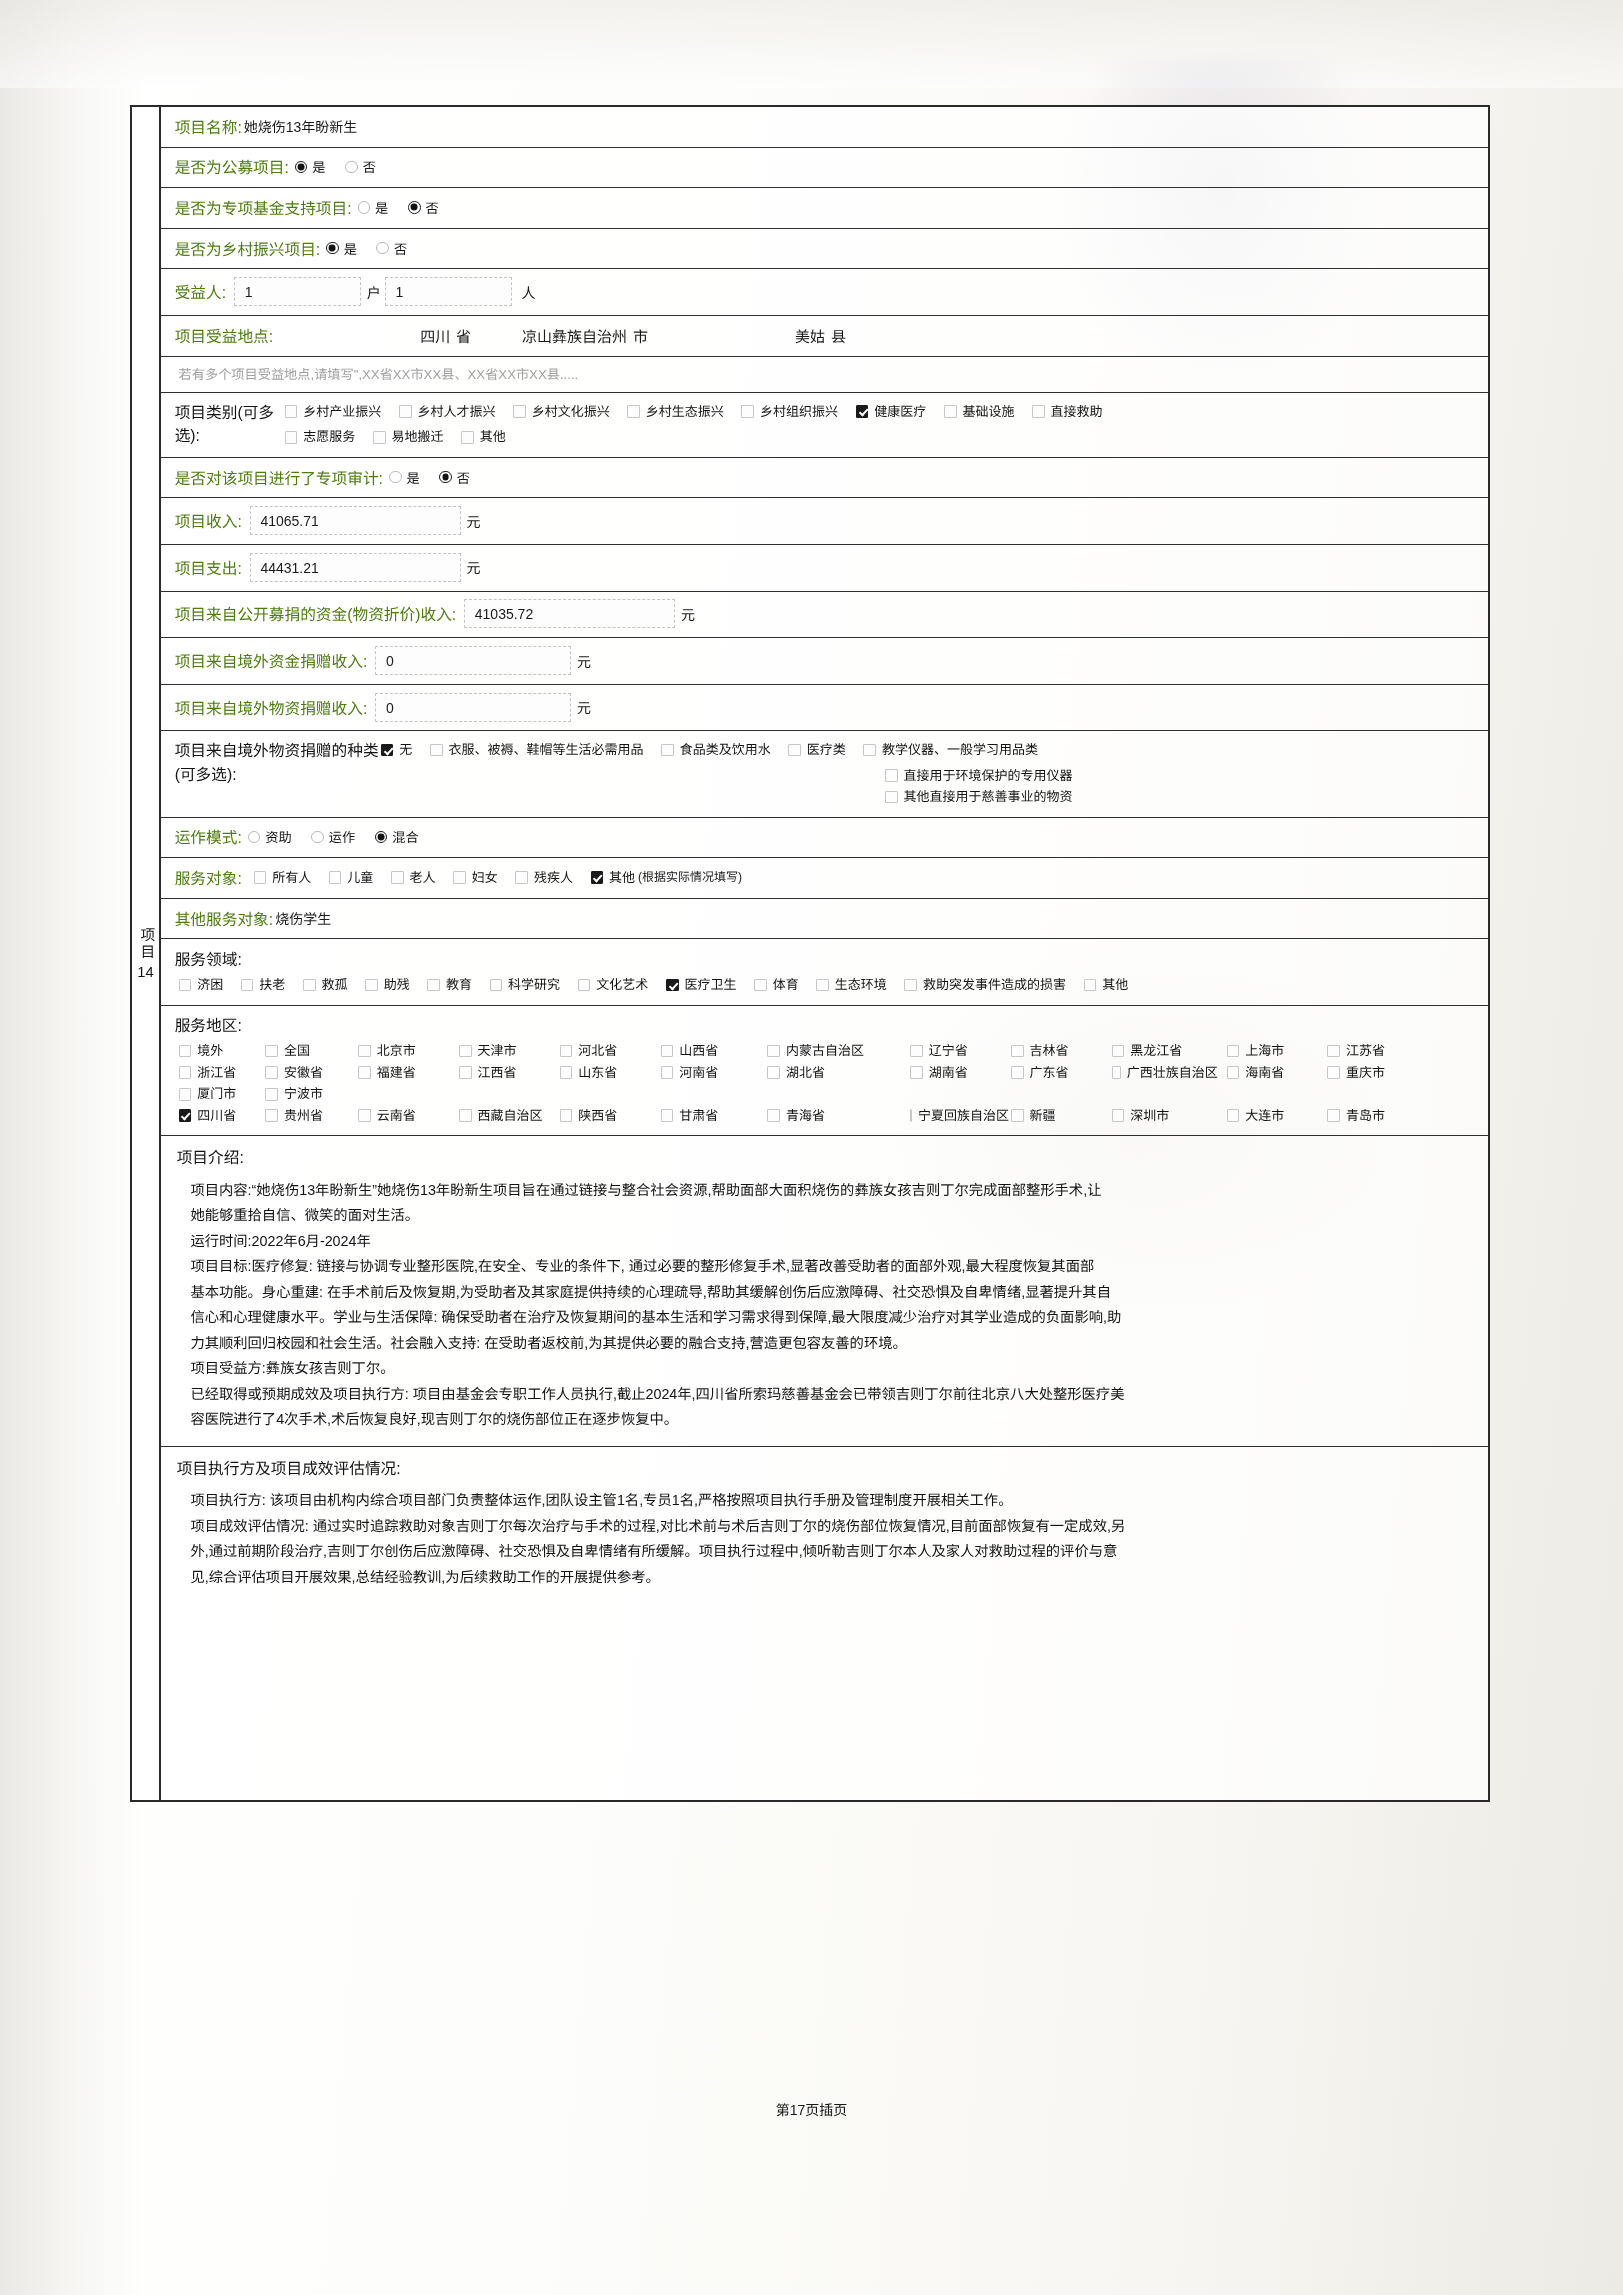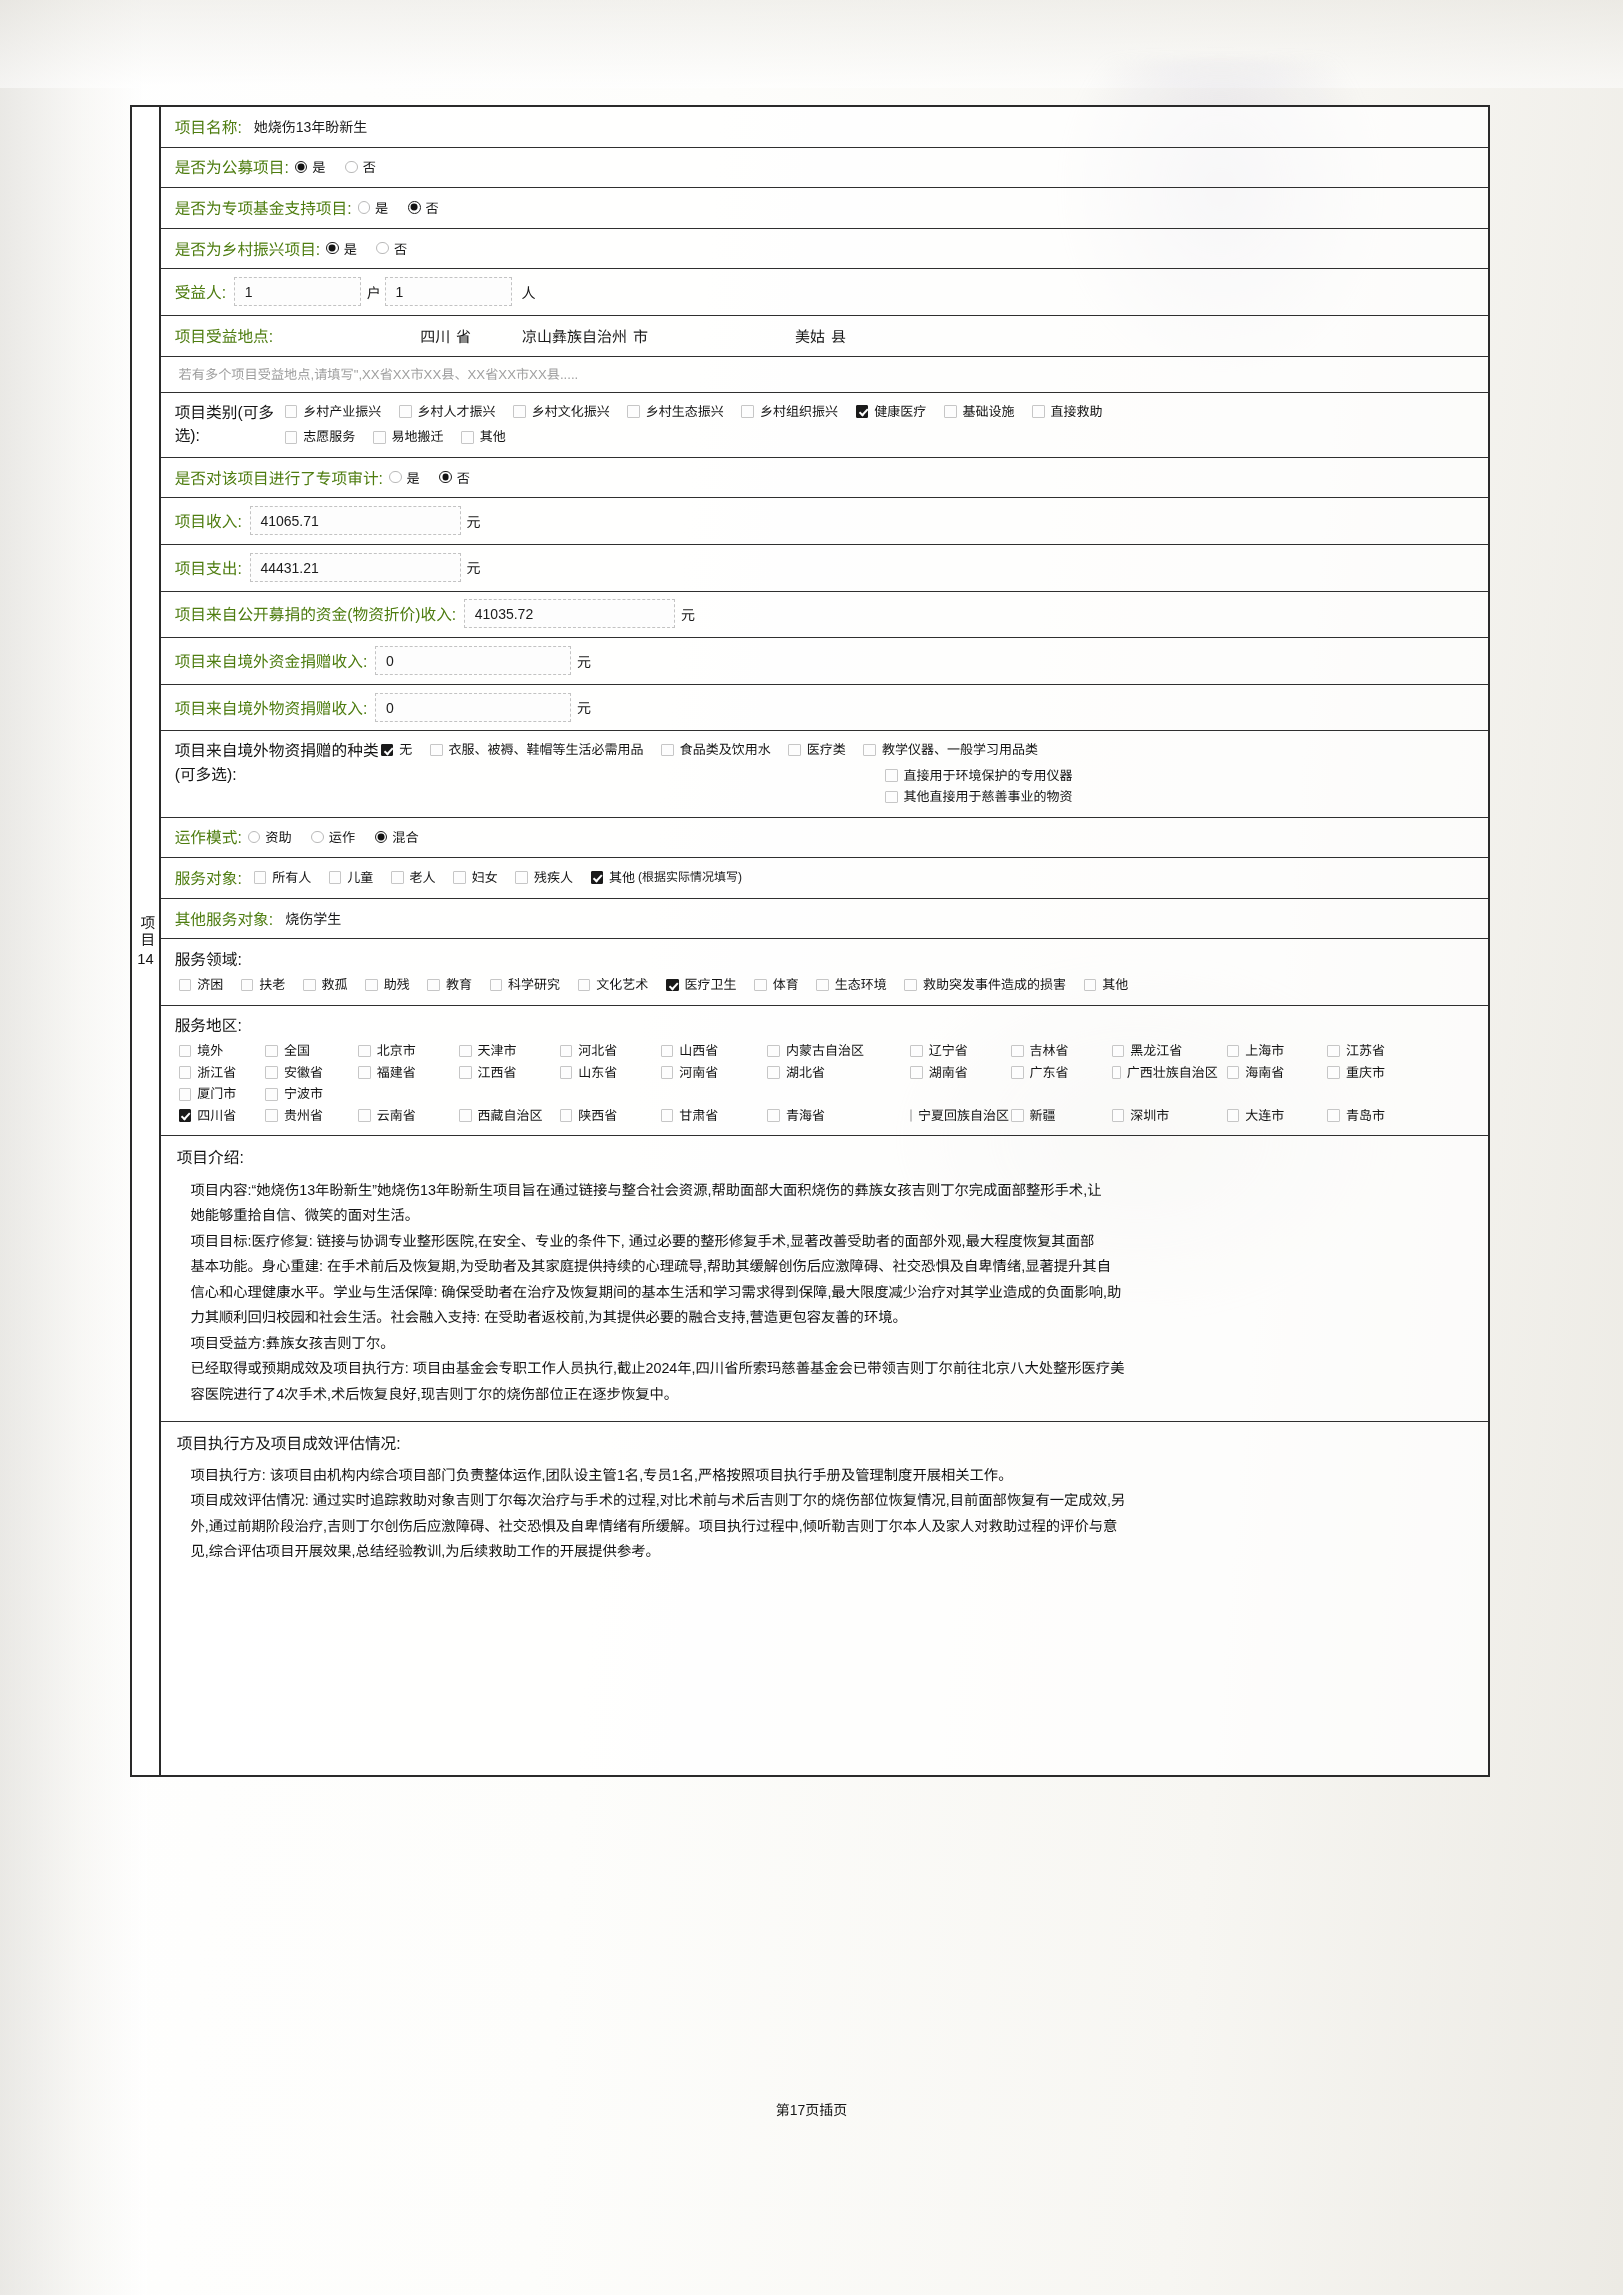--- a/index.html
+++ b/index.html
@@ -79,21 +79,21 @@
     display:flex;
     align-items:center;
     flex-wrap:wrap;
     min-height:37px;
     font-size:15px;
     color:#131313;
   }
   .row:last-child{border-bottom:none;}
   .row.tall{align-items:flex-start;}
   .lbl{font-size:15.7px;white-space:nowrap;color:#4d7c0f;}
-  .val{font-size:14px;color:#1a1a1a;margin-left:12px;white-space:nowrap;}
+  .val{font-size:14px;color:#1a1a1a;margin-left:2px;white-space:nowrap;}
   .unit{font-size:14px;margin-left:5.9px;color:#161616;}
 
   
   .ibox{
     display:inline-block;
     border:1px dashed #c3c3c3;
     background:rgba(252,252,252,.7);
     height:29px;line-height:29px;
     padding:0 9.8px;
     font-size:14px;
@@ -632,20 +632,21 @@
             <span class="ctext">青岛市</span>
           </span>
       </div>
     </div>
 
     <div class="row" style="display:block;padding:0;">
       <div class="textblock">
         <span class="tb-title">项目介绍:</span>
         <span class="tb-p">项目内容:“她烧伤13年盼新生”她烧伤13年盼新生项目旨在通过链接与整合社会资源,帮助面部大面积烧伤的彝族女孩吉则丁尔完成面部整形手术,让</span>
         <span class="tb-p">她能够重拾自信、微笑的面对生活。</span>
+        <span class="tb-p">运行时间:2022年6月-2024年</span>
         <span class="tb-p">项目目标:医疗修复: 链接与协调专业整形医院,在安全、专业的条件下, 通过必要的整形修复手术,显著改善受助者的面部外观,最大程度恢复其面部</span>
         <span class="tb-p">基本功能。身心重建: 在手术前后及恢复期,为受助者及其家庭提供持续的心理疏导,帮助其缓解创伤后应激障碍、社交恐惧及自卑情绪,显著提升其自</span>
         <span class="tb-p">信心和心理健康水平。学业与生活保障: 确保受助者在治疗及恢复期间的基本生活和学习需求得到保障,最大限度减少治疗对其学业造成的负面影响,助</span>
         <span class="tb-p">力其顺利回归校园和社会生活。社会融入支持: 在受助者返校前,为其提供必要的融合支持,营造更包容友善的环境。</span>
         <span class="tb-p">项目受益方:彝族女孩吉则丁尔。</span>
         <span class="tb-p">已经取得或预期成效及项目执行方: 项目由基金会专职工作人员执行,截止2024年,四川省所索玛慈善基金会已带领吉则丁尔前往北京八大处整形医疗美</span>
         <span class="tb-p">容医院进行了4次手术,术后恢复良好,现吉则丁尔的烧伤部位正在逐步恢复中。</span>
       </div>
     </div>
 

